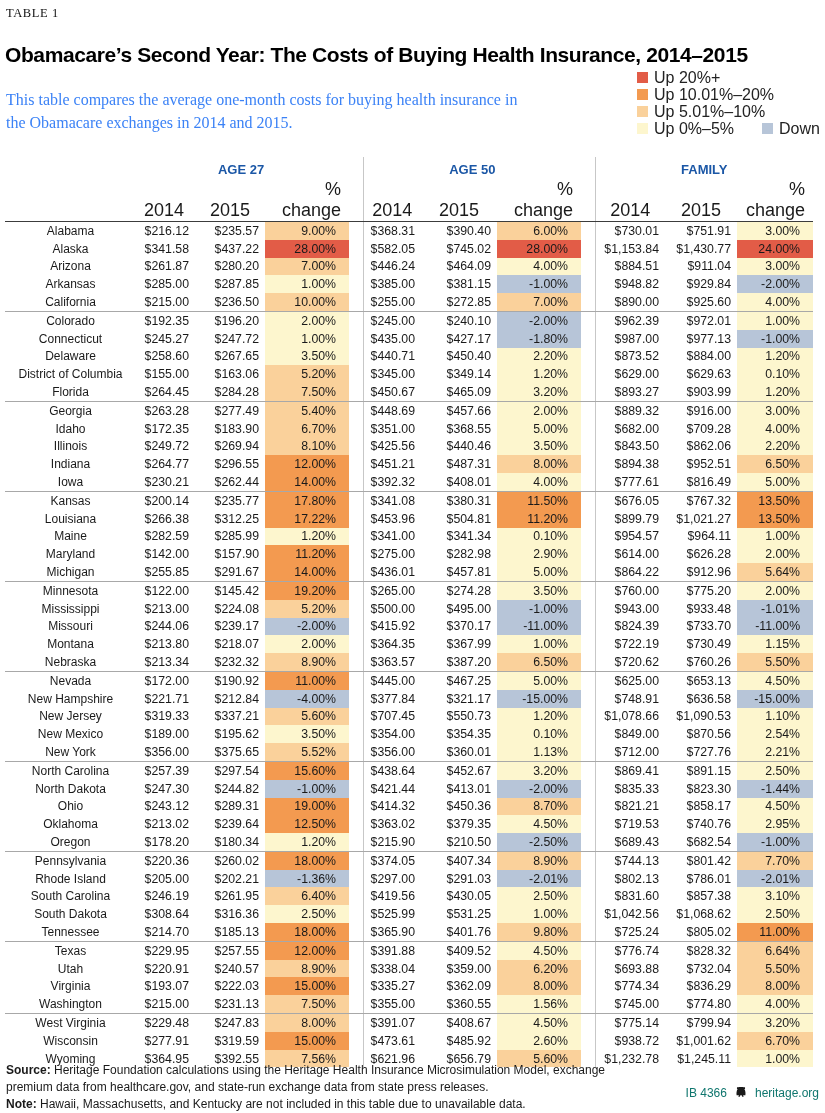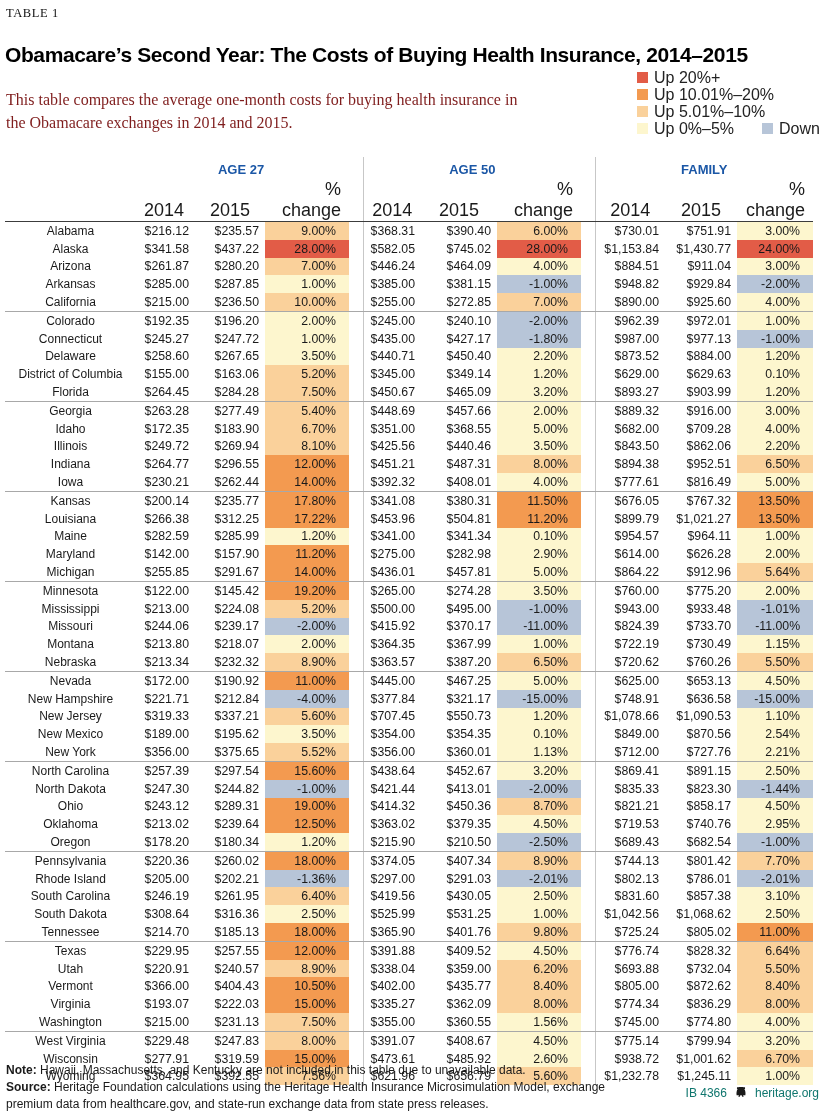--- a/index.html
+++ b/index.html
@@ -11,21 +11,21 @@
   .kicker{
     position:absolute;left:6px;top:6px;
     font-family:"Liberation Serif",serif;font-size:12.5px;letter-spacing:.6px;color:#111;
   }
   .title{
     position:absolute;left:5px;top:29px;width:760px;
     font-size:21px;font-weight:bold;letter-spacing:-0.4px;color:#000;white-space:nowrap;
   }
   .subtitle{
     position:absolute;left:6px;top:72px;width:530px;
-    font-family:"Liberation Serif",serif;font-size:16px;line-height:1.45;color:#7f1d1d;
+    font-family:"Liberation Serif",serif;font-size:16px;line-height:1.45;color:#3b82f6;
   }
   .legend{position:absolute;left:637px;top:69px;width:186px;font-size:16px;color:#222;}
   .legend-item{display:flex;align-items:center;height:17px;}
   .legend-item.down-item{position:absolute;left:125px;top:51px;}
   .swatch{width:11px;height:11px;margin-right:6px;flex:0 0 11px;display:inline-block;}
 
   table.tbl{
     position:absolute;left:5px;top:157px;
     border-collapse:collapse;table-layout:fixed;width:808px;
     font-size:12.3px;
@@ -713,34 +713,20 @@
         <td class="sp"></td>
         <td class="num">$338.04</td>
         <td class="num">$359.00</td>
         <td class="chg c-y5">6.20%</td>
         <td class="sp"></td>
         <td class="num">$693.88</td>
         <td class="num">$732.04</td>
         <td class="chg c-y5">5.50%</td>
       </tr>
       <tr>
-        <td class="state">Vermont</td>
-        <td class="num">$366.00</td>
-        <td class="num">$404.43</td>
-        <td class="chg c-o10">10.50%</td>
-        <td class="sp"></td>
-        <td class="num">$402.00</td>
-        <td class="num">$435.77</td>
-        <td class="chg c-y5">8.40%</td>
-        <td class="sp"></td>
-        <td class="num">$805.00</td>
-        <td class="num">$872.62</td>
-        <td class="chg c-y5">8.40%</td>
-      </tr>
-      <tr>
         <td class="state">Virginia</td>
         <td class="num">$193.07</td>
         <td class="num">$222.03</td>
         <td class="chg c-o10">15.00%</td>
         <td class="sp"></td>
         <td class="num">$335.27</td>
         <td class="num">$362.09</td>
         <td class="chg c-y5">8.00%</td>
         <td class="sp"></td>
         <td class="num">$774.34</td>
@@ -800,22 +786,22 @@
         <td class="chg c-y5">5.60%</td>
         <td class="sp"></td>
         <td class="num">$1,232.78</td>
         <td class="num">$1,245.11</td>
         <td class="chg c-y0">1.00%</td>
       </tr>
     </tbody>
 </table>
 
 <div class="notes">
+  <div><b>Source:</b> <span>Heritage Foundation calculations using the Heritage Health Insurance Microsimulation Model, exchange premium data from healthcare.gov, and state-run exchange data from state press releases.</span></div>
   <div><b>Note:</b> <span>Hawaii, Massachusetts, and Kentucky are not included in this table due to unavailable data.</span></div>
-  <div><b>Source:</b> <span>Heritage Foundation calculations using the Heritage Health Insurance Microsimulation Model, exchange premium data from healthcare.gov, and state-run exchange data from state press releases.</span></div>
 </div>
 
 <div class="footer-right">
   <span>IB 4366</span>
   <svg class="bell-icon" viewBox="0 0 16 16" aria-hidden="true">
     <path fill="#1a1a1a" d="M8 1.2c2.6 0 4.6.35 4.6.35v1.9h-.8c1.25 1.6 1.65 4.8 1.2 7.1h-2.6l.65 1.7h-1.7l-.55-1.7H7.2l-.55 1.7h-1.7l.65-1.7H3C2.55 8.25 2.95 5.05 4.2 3.45h-.8v-1.9S5.4 1.2 8 1.2z"></path>
   </svg>
   <span>heritage.org</span>
 </div>
 

